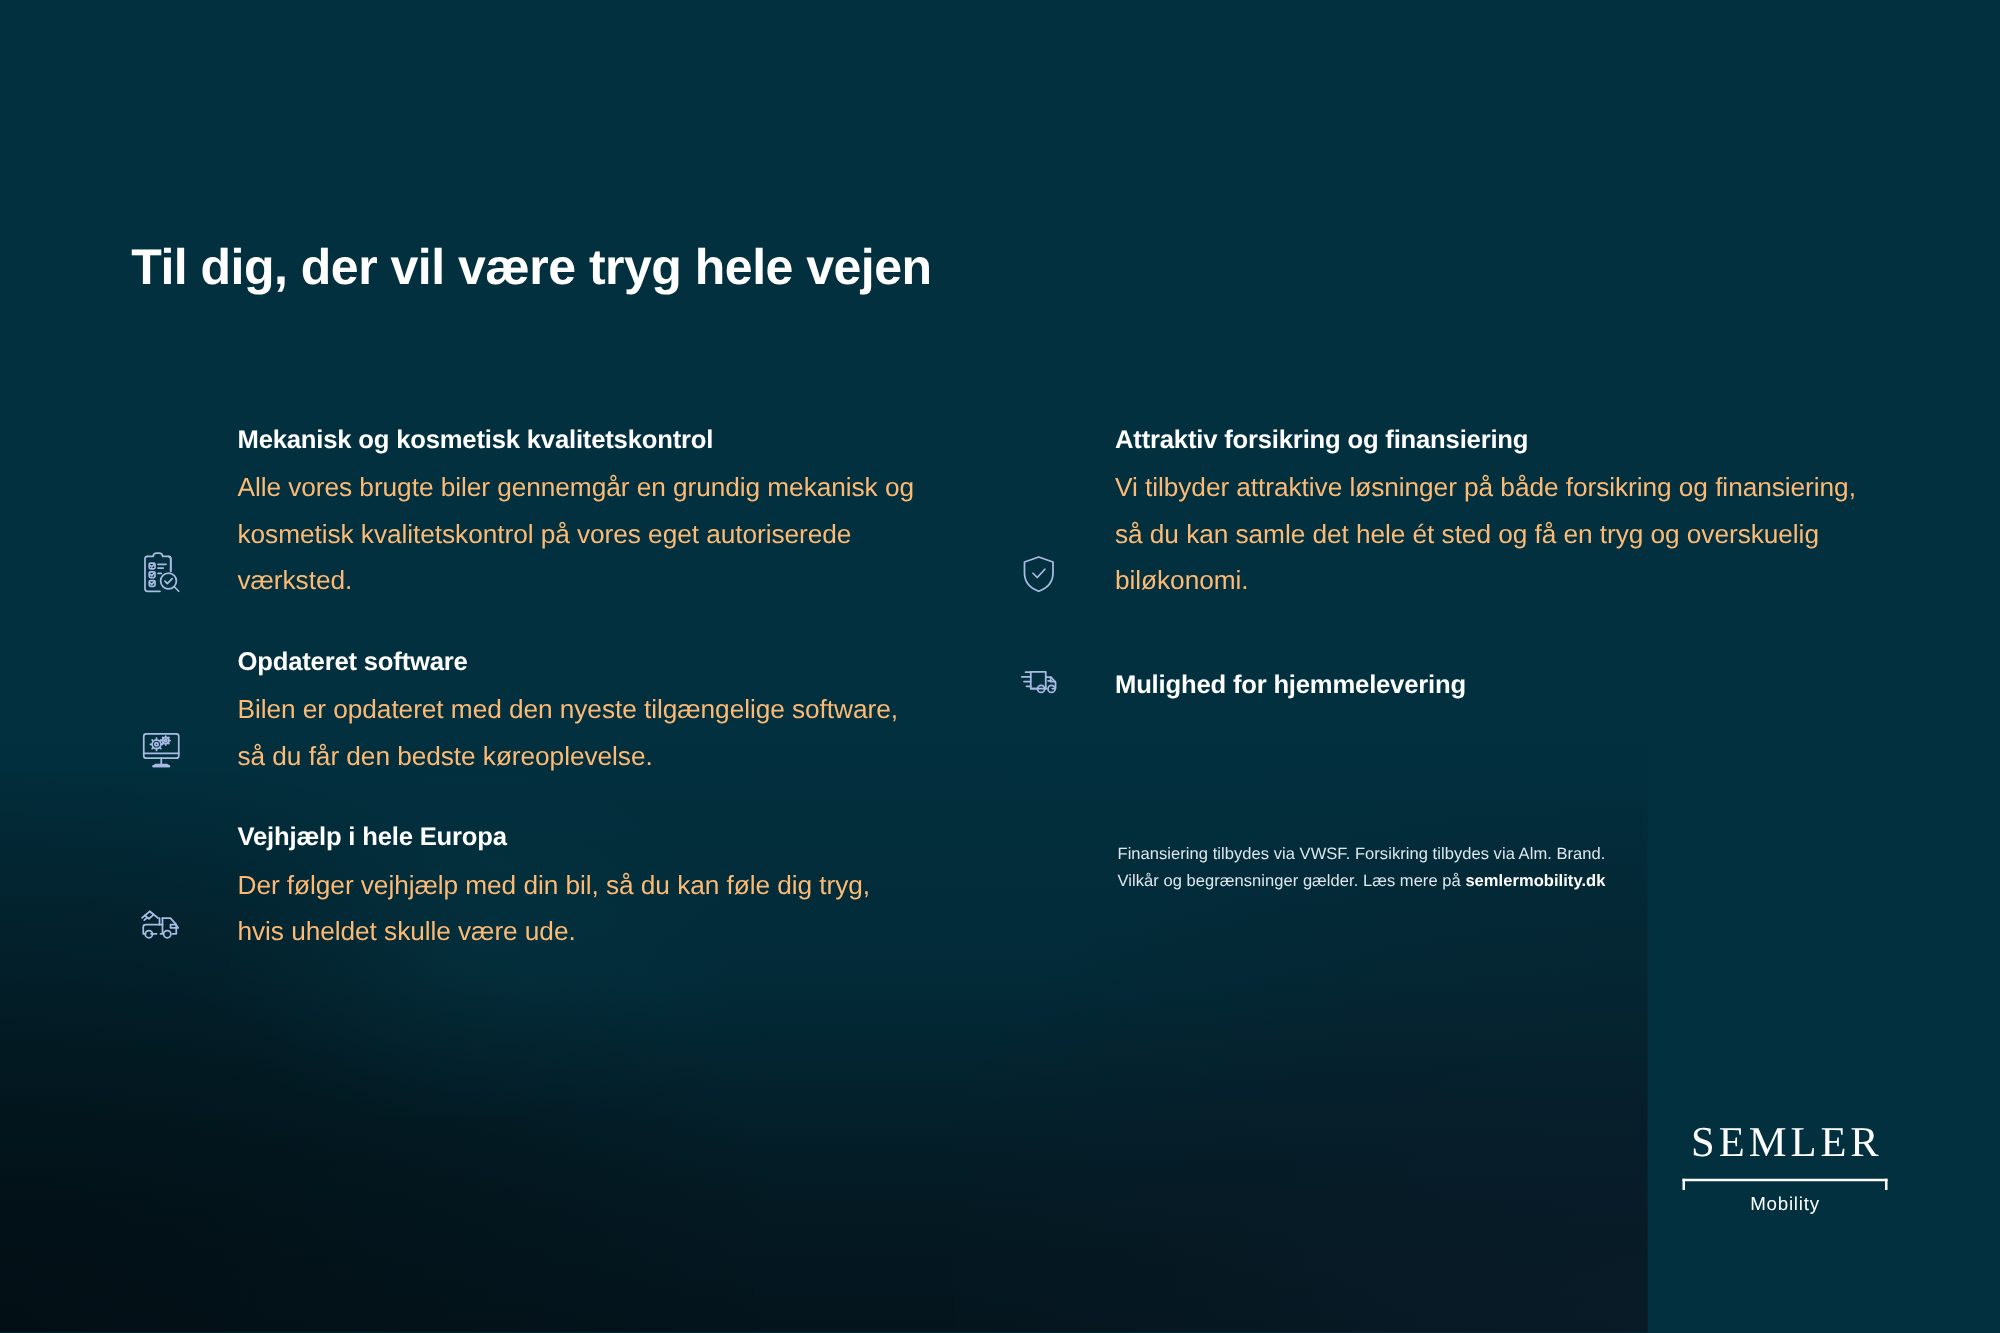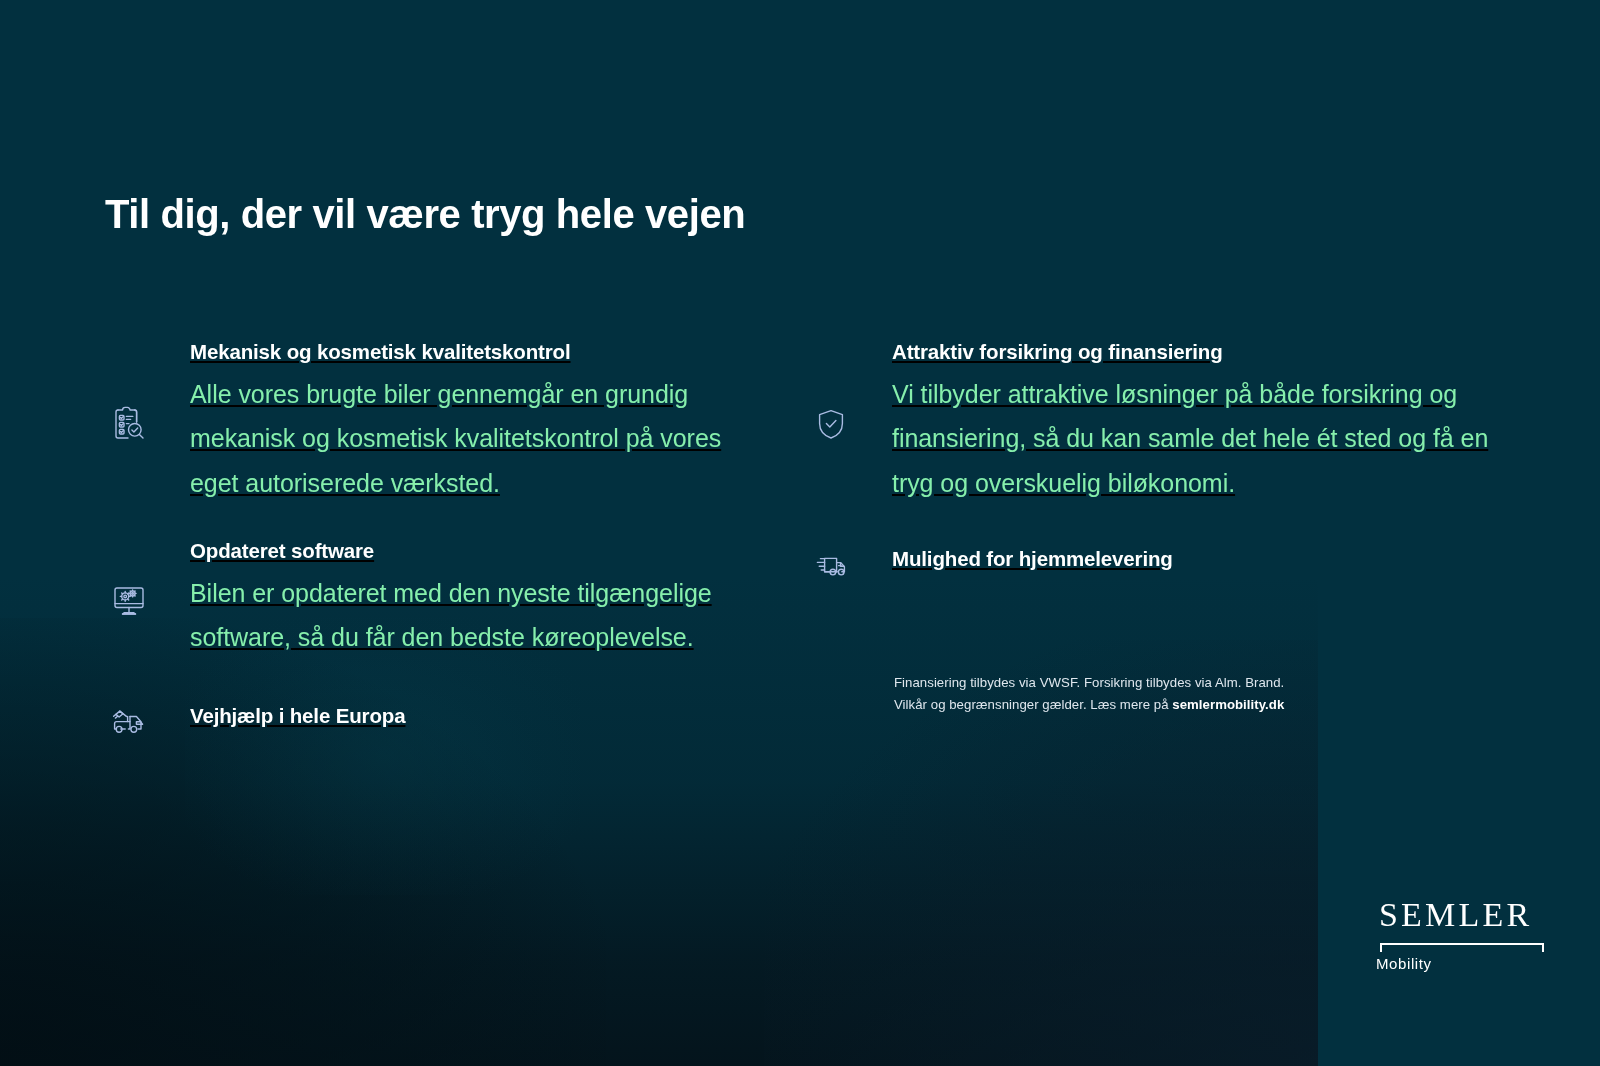--- a/index.html
+++ b/index.html
@@ -81,23 +81,22 @@
   
   .col {
     position: absolute;
     top: 340px;
   }
   .col-left  { left: 98px;  width: 640px; }
   .col-right { left: 800px; width: 700px; }
 
   .feature {
     display: flex;
-    align-items: center;
+    align-items: flex-end;
     margin-bottom: 34px;
-    text-decoration: underline;
   }
   .feature-icon {
     flex: 0 0 auto;
     width: 62px;
     height: 52px;
     display: flex;
     align-items: flex-start;
     justify-content: center;
     padding-top: 4px;
   }
@@ -115,23 +114,23 @@
   }
   .feature-title {
     font-size: 20.5px;
     font-weight: 700;
     color: #ffffff;
     letter-spacing: -0.15px;
     line-height: 1.2;
     margin-bottom: 7px;
   }
   .feature-text {
-    font-size: 25px;
+    font-size: 21px;
     font-weight: 400;
-    color: #86efac;
+    color: #fdba74;
     line-height: 1.78;
     letter-spacing: -0.05px;
   }
 
   
   .col-right .feature:nth-child(1) { margin-bottom: 32px; }
 
   
   .fineprint {
     position: absolute;
@@ -141,24 +140,24 @@
     font-size: 13.2px;
     line-height: 1.65;
     color: #dfe7ee;
     letter-spacing: 0.05px;
   }
   .fineprint b { font-weight: 700; color: #ffffff; }
 
   
   .logo {
     position: absolute;
-    left: 1376px;
+    left: 1342px;
     top: 898px;
     width: 172px;
-    text-align: left;
+    text-align: center;
   }
   .logo-word {
     font-family: "Liberation Serif", serif;
     font-size: 34px;
     font-weight: 400;
     color: #ffffff;
     letter-spacing: 3.2px;
     line-height: 1;
     padding-left: 3px;
   }
@@ -265,20 +264,21 @@
           <path d="M30.4 23.7h4l2.2 2.5h-6.2z"></path>
           <path d="M21.6 23.6v-5.1"></path>
           <path d="M20.4 18.4l-6.6-5.3"></path>
           <path d="M13.8 13.1l-3.9 3.3 3.2 2.6 3.9-3.3z"></path>
           <path d="M9.9 16.4l-2.3 1.9"></path>
           <path d="M11.6 18.3l-2.2 1.8"></path>
         </svg>
       </div>
       <div class="feature-body">
         <div class="feature-title">Vejhjælp i hele Europa</div>
+        <div class="feature-text">Der følger vejhjælp med din bil, så du kan føle dig tryg, hvis uheldet skulle være ude.</div>
       </div>
     </div>
 
   </div>
 
   <div class="col col-right">
 
     <div class="feature">
       <div class="feature-icon">
         <svg width="46" height="46" viewBox="0 0 46 46">

